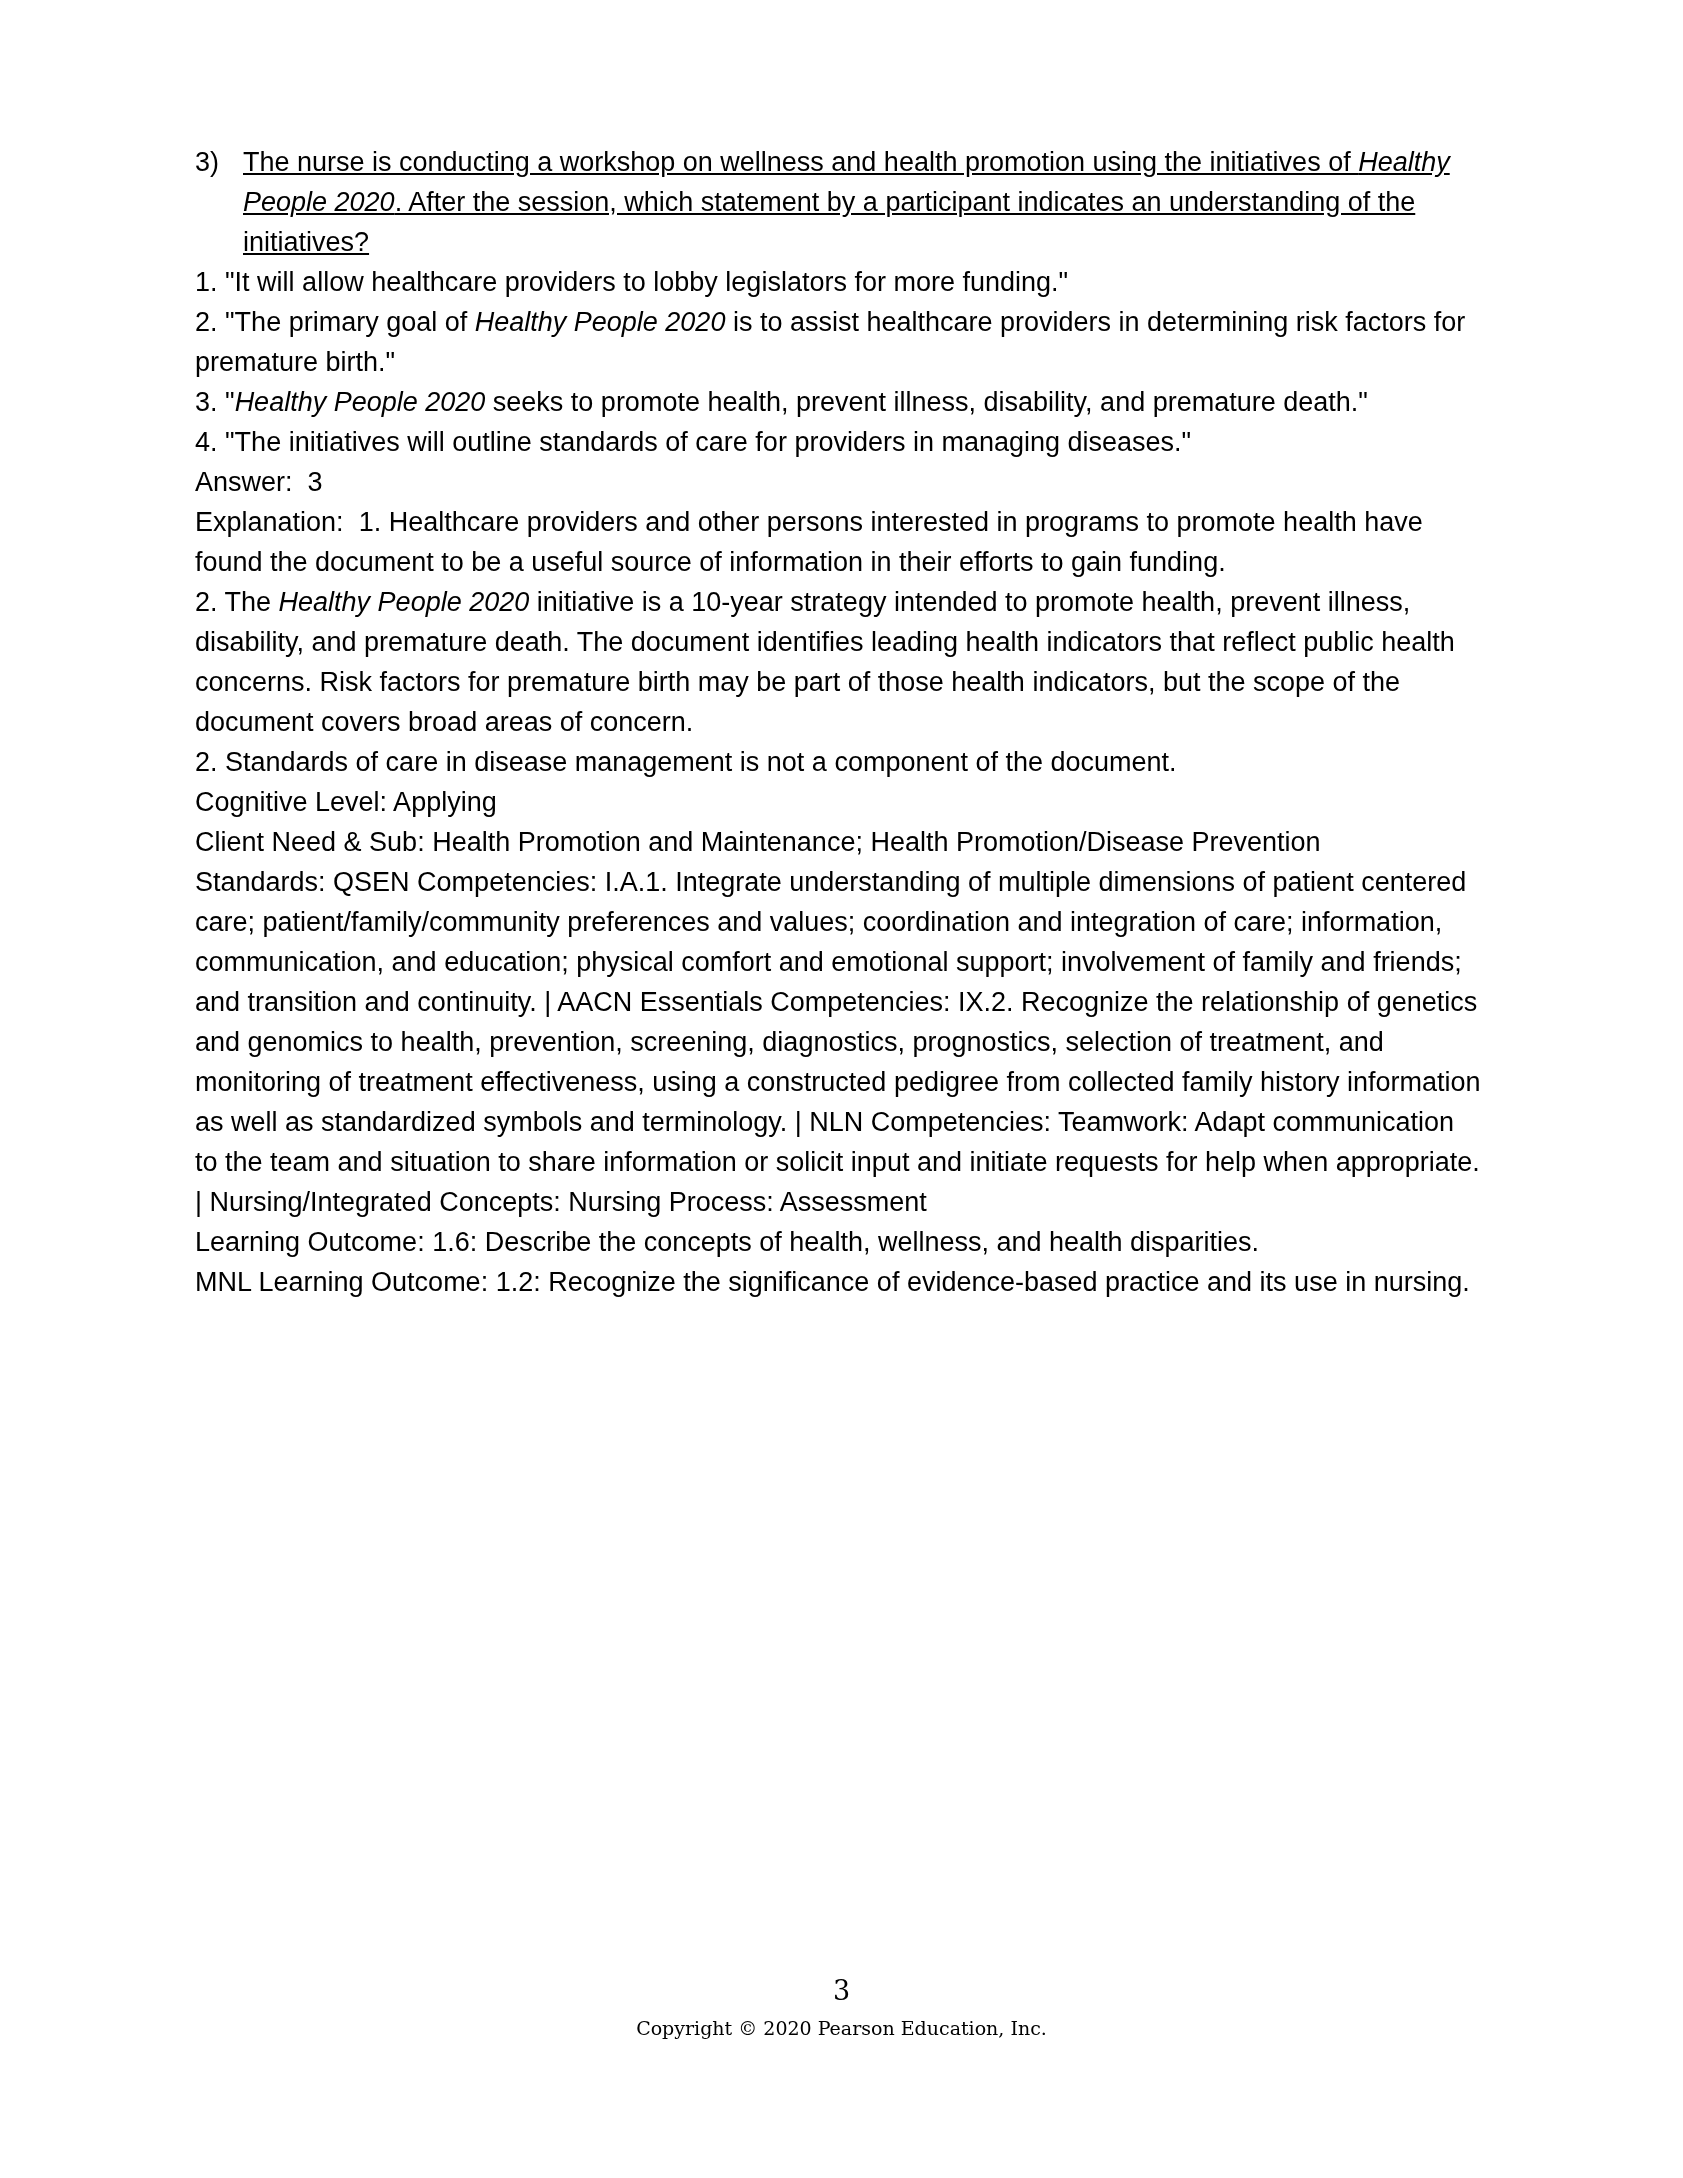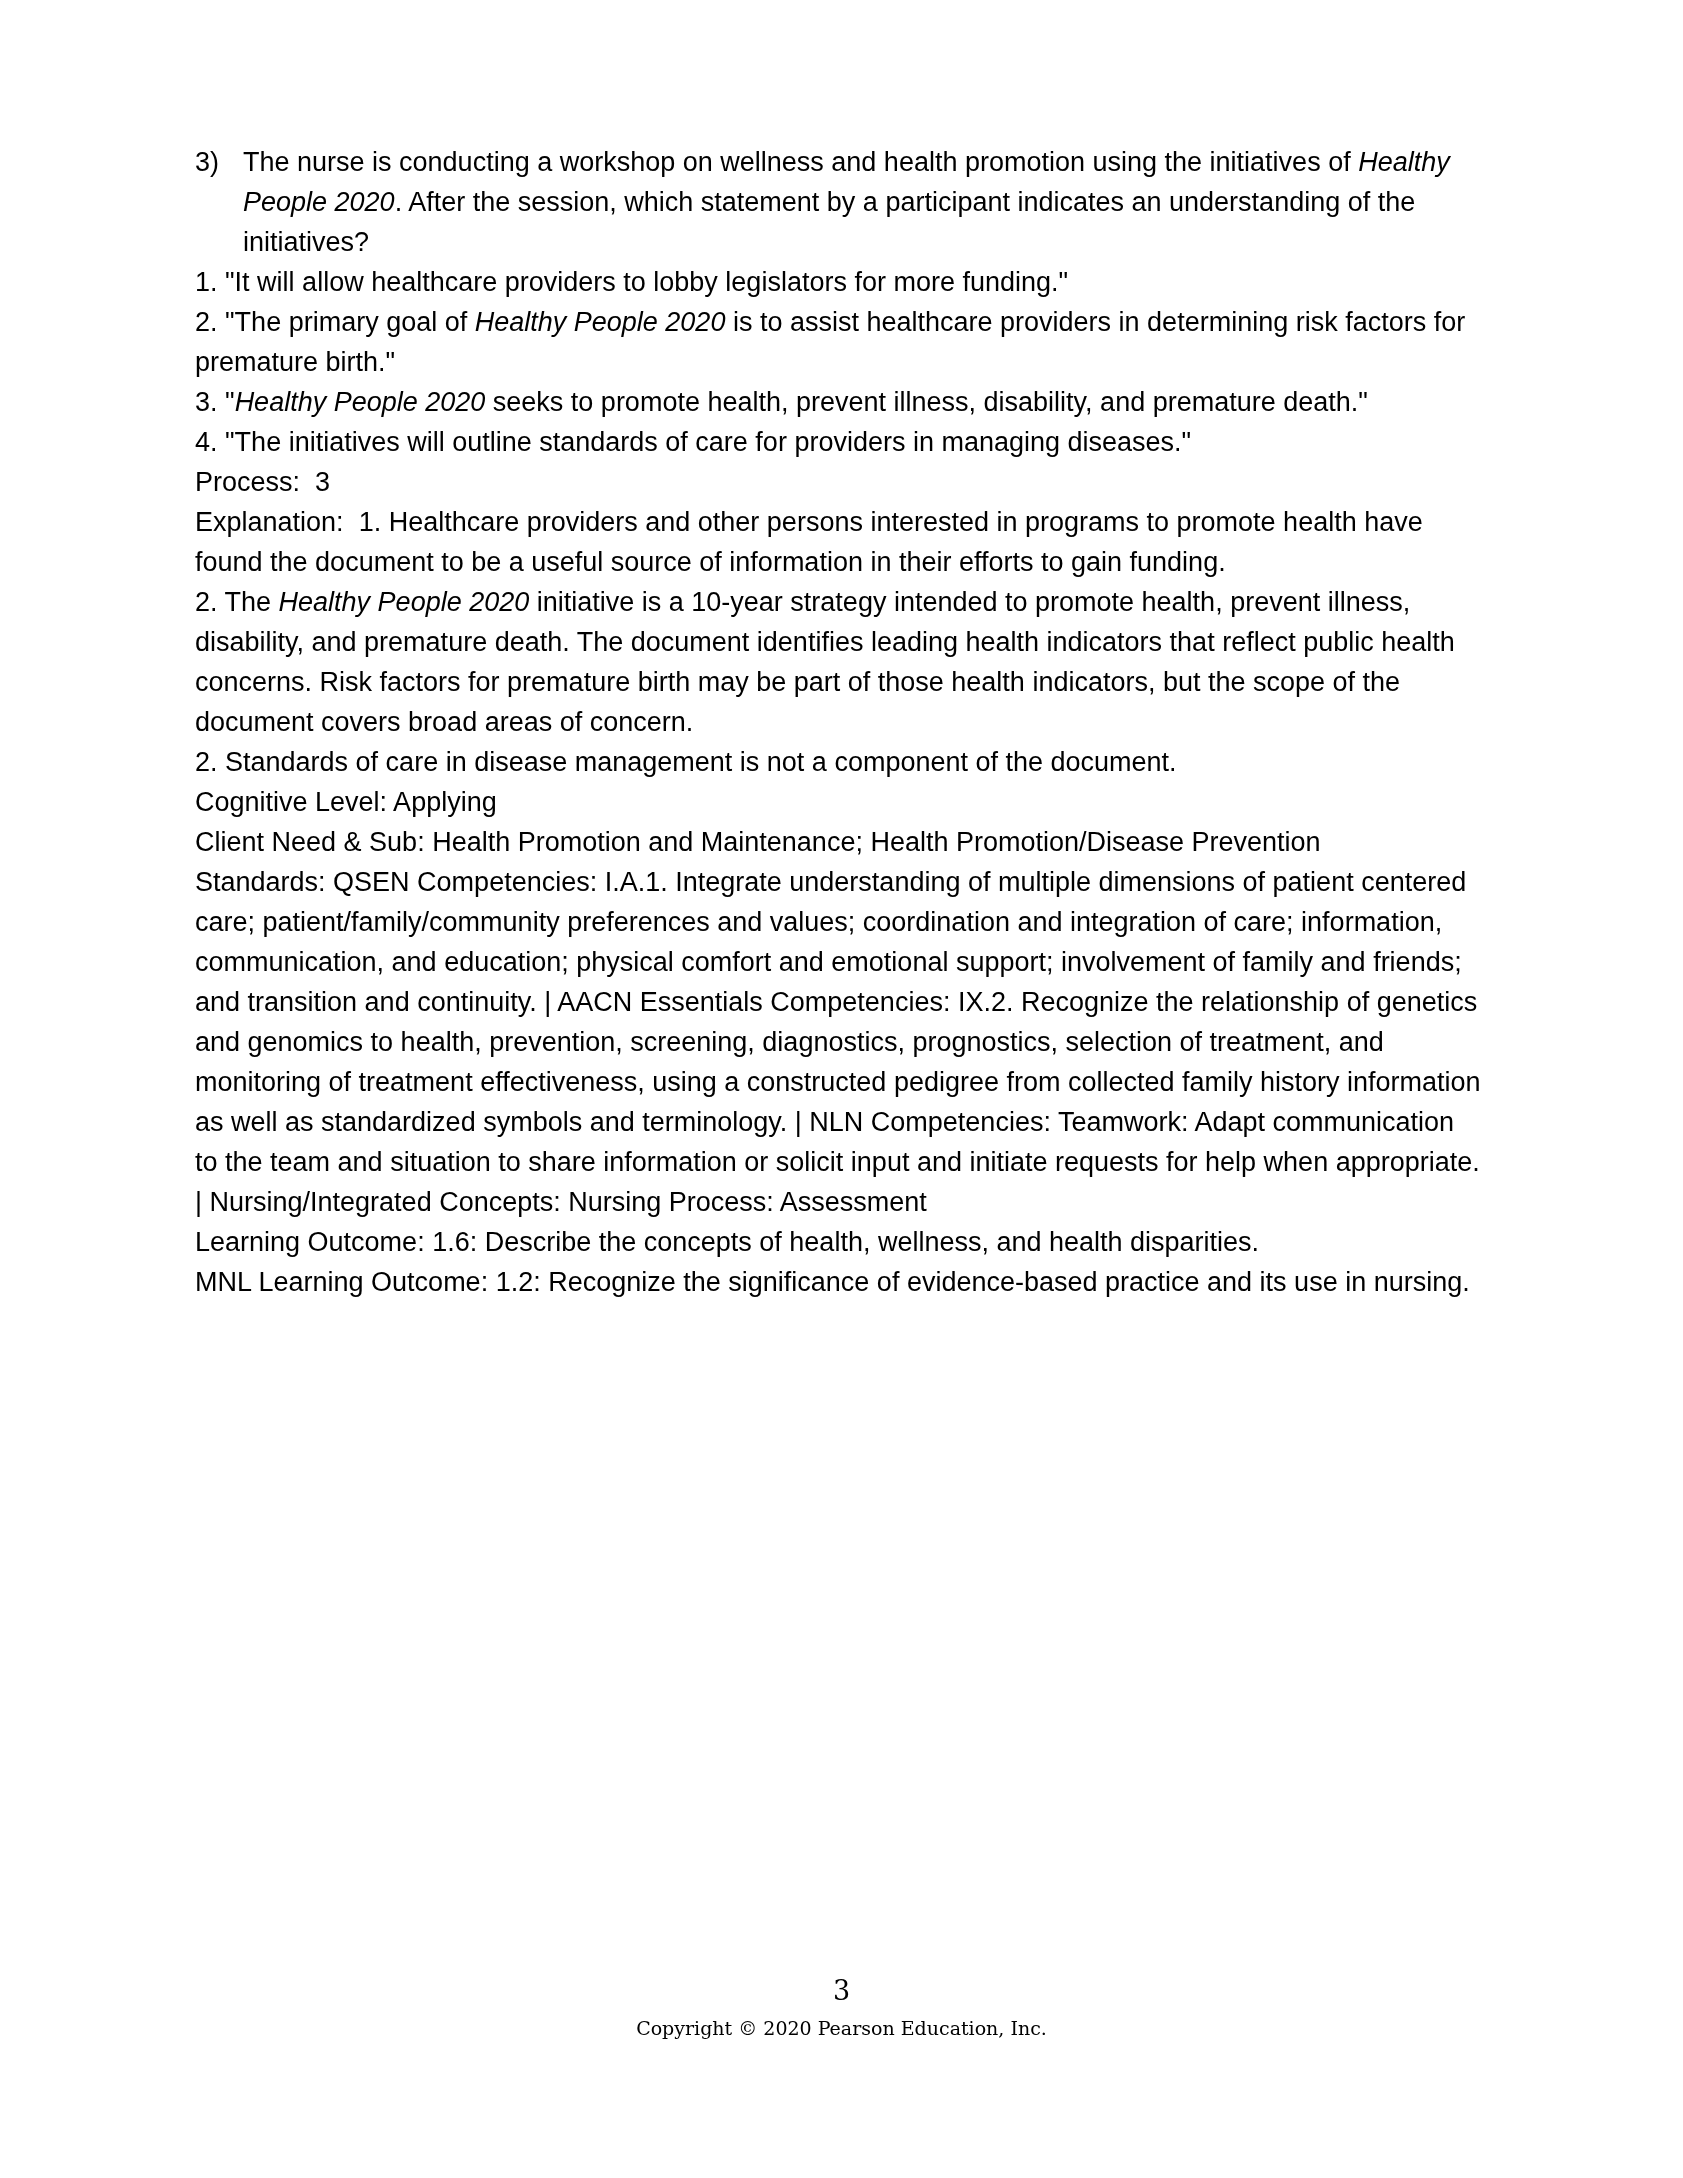--- a/index.html
+++ b/index.html
@@ -42,20 +42,21 @@
     width: 48px;
     flex: 0 0 48px;
     font-size: 27px;
     line-height: 40px;
   }
   .qtext {
     flex: 1 1 auto;
     font-size: 27px;
     line-height: 40px;
     max-width: 1242px;
+    text-decoration: underline;
   }
 
   .para {
     font-size: 27px;
     line-height: 40px;
     max-width: 1287px;
   }
 
   em.title {
     font-style: italic;
@@ -91,21 +92,21 @@
     </div>
 
     <div class="para"><span>1.</span><span> "It will allow healthcare providers to lobby legislators for more funding."</span><em class="title"></em><span></span></div>
 
     <div class="para"><span>2.</span><span> "The primary goal of </span><em class="title">Healthy People 2020</em><span> is to assist healthcare providers in determining risk factors for premature birth."</span></div>
 
     <div class="para"><span>3.</span><span> "</span><em class="title">Healthy People 2020</em><span> seeks to promote health, prevent illness, disability, and premature death."</span></div>
 
     <div class="para"><span>4.</span><span> "The initiatives will outline standards of care for providers in managing diseases."</span><em class="title"></em><span></span></div>
 
-    <div class="para"><span>Process:</span><span>&nbsp; </span><span>3</span></div>
+    <div class="para"><span>Answer:</span><span>&nbsp; </span><span>3</span></div>
 
     <div class="para"><span>Explanation:</span><span>&nbsp; </span><span>1. Healthcare providers and other persons interested in programs to promote health have found the document to be a useful source of information in their efforts to gain funding.</span><em class="title"></em><span></span></div>
 
     <div class="para"><span>2. The </span><em class="title">Healthy People 2020</em><span> initiative is a 10-year strategy intended to promote health, prevent illness, disability, and premature death. The document identifies leading health indicators that reflect public health concerns. Risk factors for premature birth may be part of those health indicators, but the scope of the document covers broad areas of concern.</span></div>
 
 
     <div class="para"><span>2. Standards of care in disease management is not a component of the document.</span><em class="title"></em><span></span></div>
 
     <div class="para">Cognitive Level:  Applying</div>
     <div class="para">Client Need &amp; Sub:  Health Promotion and Maintenance; Health Promotion/Disease Prevention</div>

